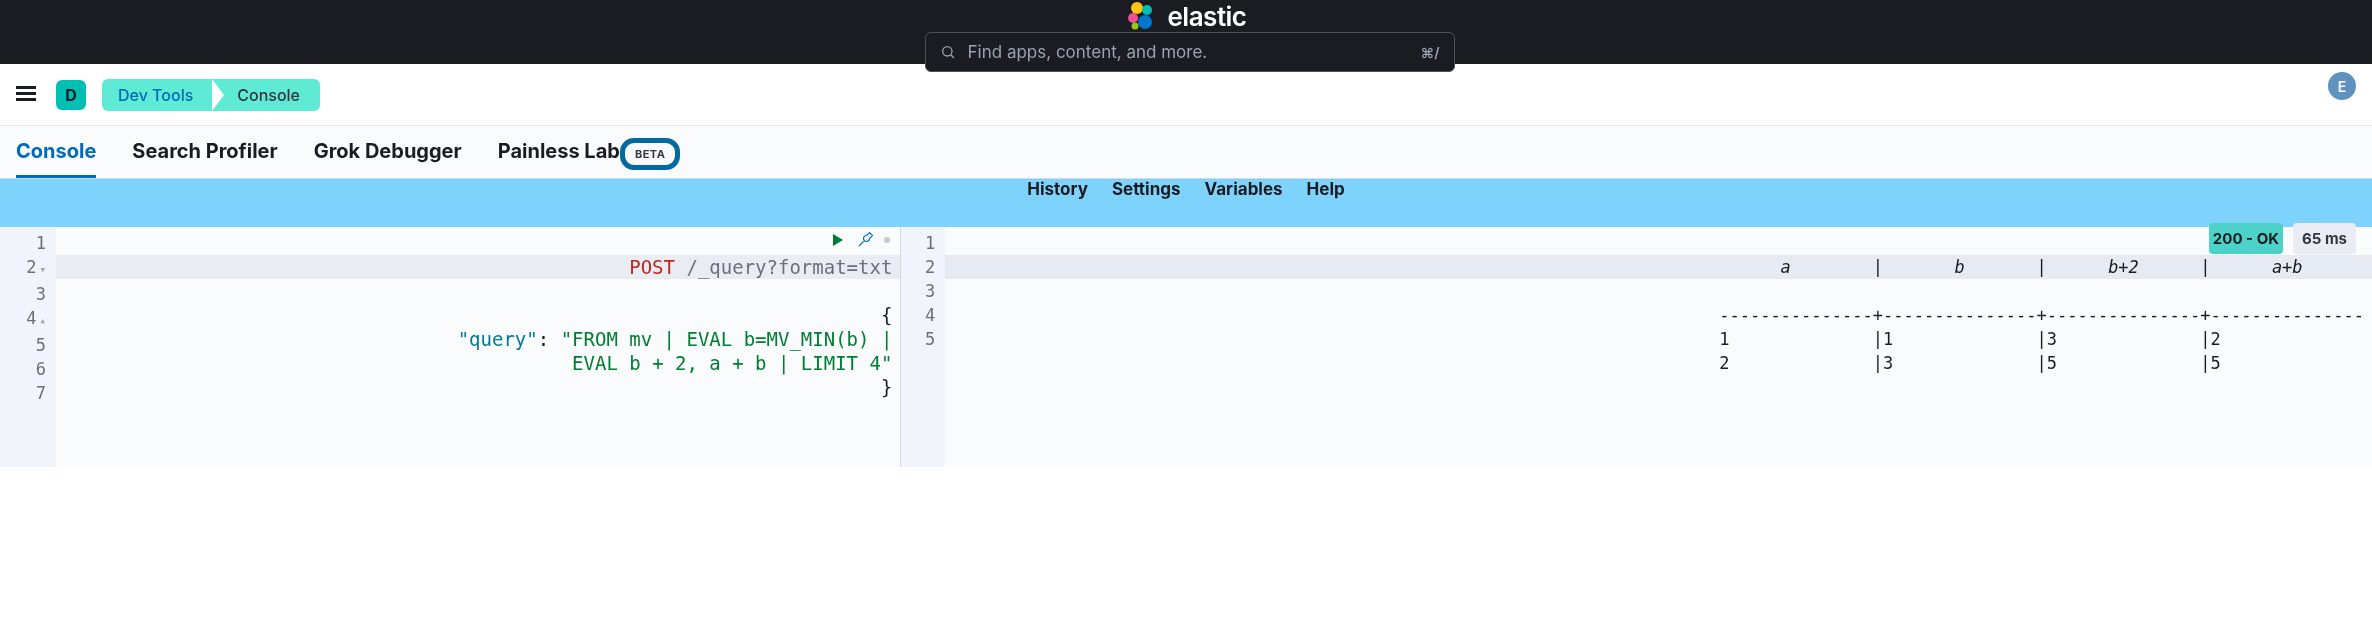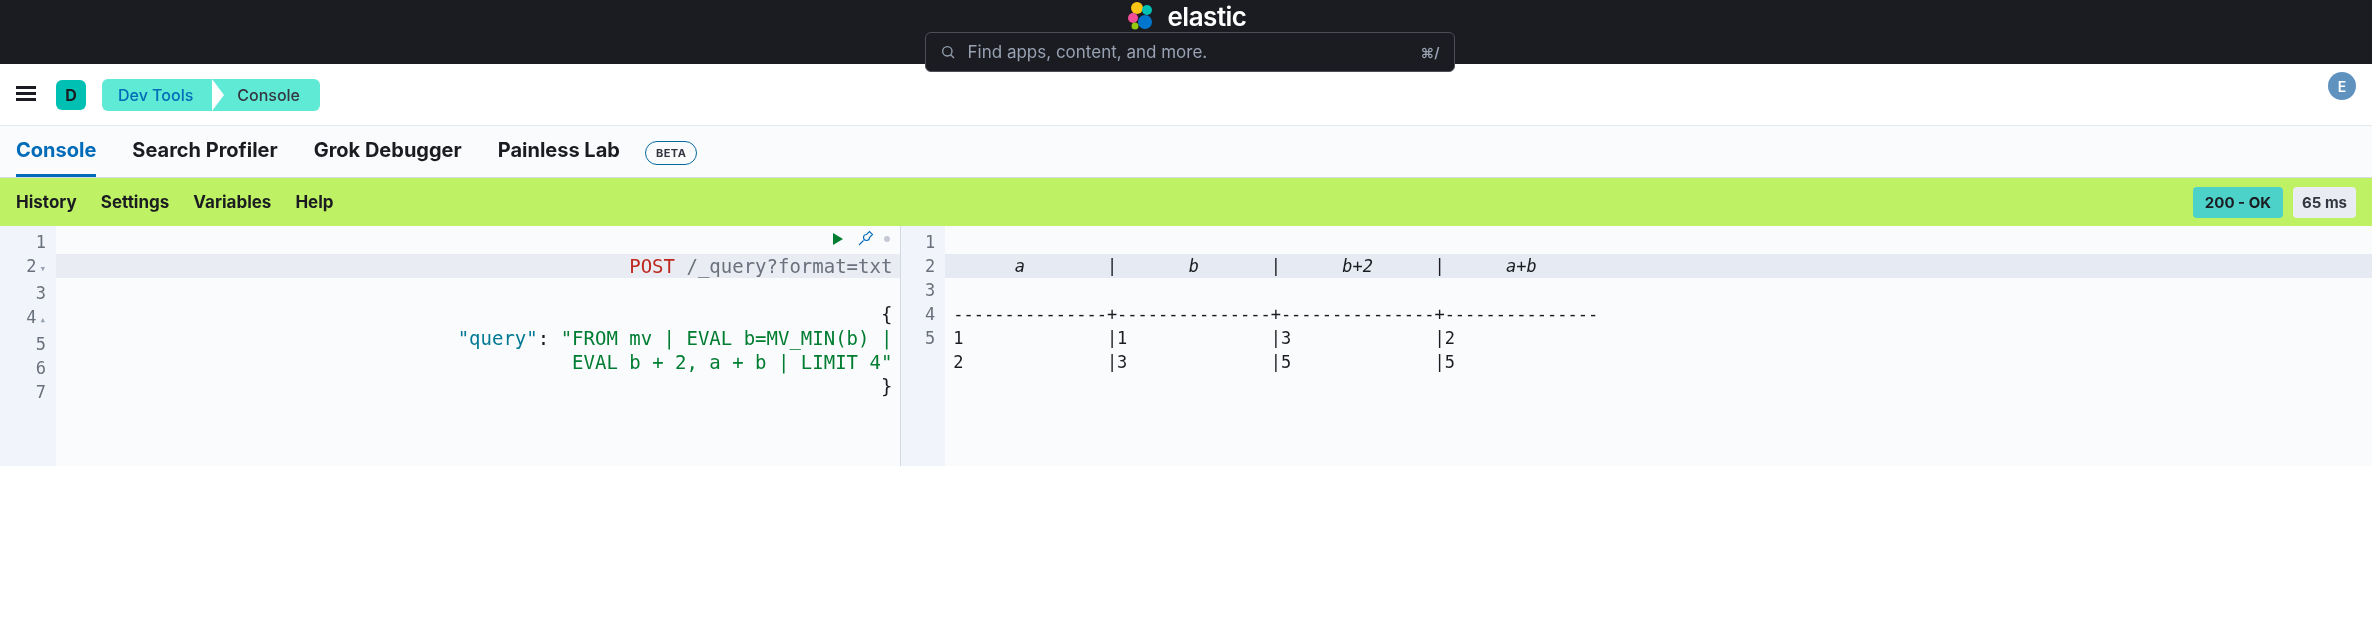--- a/index.html
+++ b/index.html
@@ -27,29 +27,29 @@
 .breadcrumbs { display: flex; align-items: center; }
 .crumb { position: relative; padding: 6px 20px 6px 24px; background: #5eead4; font-size: 16px; font-weight: 500; }
 .crumb:first-child { border-radius: 6px 0 0 6px; padding-left: 16px; color: #006bb8; }
 .crumb:last-child { border-radius: 0 6px 6px 0; color: #343741; }
 .crumb-sep { width: 0; height: 0; border-top: 16px solid transparent; border-bottom: 16px solid transparent; border-left: 12px solid #fff; margin-left: -1px; margin-right: -11px; z-index: 1; position: relative; }
 
 
 .tabs-bar { background: #fafbfd; padding: 12px 16px 0 16px; display: flex; align-items: center; gap: 36px; border-bottom: 1px solid #d3dae6; }
 .tab { font-size: 20px; font-weight: 700; color: #1a1c21; padding-bottom: 12px; cursor: pointer; border-bottom: 3px solid transparent; }
 .tab.active { color: #006bb8; border-bottom-color: #006bb8; }
-.tab-beta-wrap { display: flex; align-items: baseline; gap: 25px; }
-.beta-badge { font-size: 11px; font-weight: 700; color: #343741; border: 1px solid #0369a1; border-radius: 14px; padding: 4px 10px; letter-spacing: 0.5px; }
-
-
-.toolbar { background: #bef264; height: 48px; display: flex; align-items: center; padding: 0 16px; gap: 24px; }
+.tab-beta-wrap { display: flex; align-items: baseline; gap: 0; }
+.beta-badge { font-size: 11px; font-weight: 700; color: #343741; border: 5px solid #0369a1; border-radius: 14px; padding: 4px 10px; letter-spacing: 0.5px; }
+
+
+.toolbar { background: #7dd3fc; height: 48px; display: flex; align-items: center; padding: 0 16px; gap: 24px; flex-direction: column; }
 .toolbar-left { display: flex; gap: 24px; }
 .toolbar-item { font-size: 17px; font-weight: 700; color: #1a1c21; cursor: pointer; }
 .toolbar-right { margin-left: auto; display: flex; gap: 10px; }
-.status-badge { background: #4dd2ca; color: #1a1c21; font-weight: 700; font-size: 15px; padding: 6px 12px; border-radius: 4px; }
+.status-badge { background: #4dd2ca; color: #1a1c21; font-weight: 700; font-size: 15px; padding: 6px 4px; border-radius: 4px; }
 .time-badge { background: #e9edf3; color: #343741; font-weight: 700; font-size: 15px; padding: 6px 9px; border-radius: 4px; }
 
 
 .editor-split { display: flex; height: 240px; background: #fafbfd; }
 .editor-pane { flex: 0 0 38%; display: flex; border-right: 1px solid #d3dae6; position: relative; }
 .output-pane { flex: 1; display: flex; }
 .gutter { width: 56px; background: #f1f4fa; text-align: right; padding: 4px 10px 4px 4px; font-family: 'Menlo', 'Monaco', monospace; font-size: 17px; color: #6a717d; line-height: 24px; }
 .gutter .fold { color: #98a2b3; font-size: 11px; margin-left: 3px; }
 .code-area { flex: 1; padding: 4px 8px; font-family: 'Menlo', 'Monaco', monospace; font-size: 19px; line-height: 24px; white-space: pre; position: relative; overflow: hidden; text-align: right; }
 .code-line-hl { background: #e9edf3; margin: 0 -8px; padding: 0 8px; }
@@ -57,21 +57,21 @@
 .tok-path { color: #6a717d; }
 .tok-punc { color: #1a1c21; }
 .tok-prop { color: #007994; }
 .tok-str { color: #017d31; }
 .line-actions { position: absolute; right: 10px; top: 4px; display: flex; gap: 10px; align-items: center; }
 .play-icon { width: 16px; height: 16px; fill: #017d31; cursor: pointer; }
 .wrench-icon { width: 18px; height: 18px; fill: none; stroke: #006bb8; stroke-width: 1.5; cursor: pointer; }
 .dot-icon { width: 6px; height: 6px; background: #c4c9d4; border-radius: 50%; }
 
 .output-gutter { width: 44px; background: #f1f4fa; text-align: right; padding: 4px 10px 4px 4px; font-family: 'Menlo','Monaco',monospace; font-size: 17px; color: #6a717d; line-height: 24px; }
-.output-area { flex: 1; padding: 4px 8px; font-family: 'Menlo','Monaco',monospace; font-size: 17px; line-height: 24px; color: #1a1c21; white-space: pre; overflow: hidden; }
+.output-area { flex: 1; padding: 4px 8px; font-family: 'Menlo','Monaco',monospace; font-size: 17px; line-height: 24px; color: #1a1c21; white-space: pre; overflow: hidden; text-align: right; }
 .output-line-hl { background: #e6eaf3; margin: 0 -8px; padding: 0 8px; font-style: italic; }
 </style>
 </head>
 <body>
 
 <div class="top-header">
   <div class="logo-area">
     <svg class="logo-svg" viewBox="0 0 32 32">
       <circle cx="12" cy="8" r="6" fill="#fec514"></circle>
       <circle cx="22" cy="10" r="5" fill="#00bfb3"></circle>

